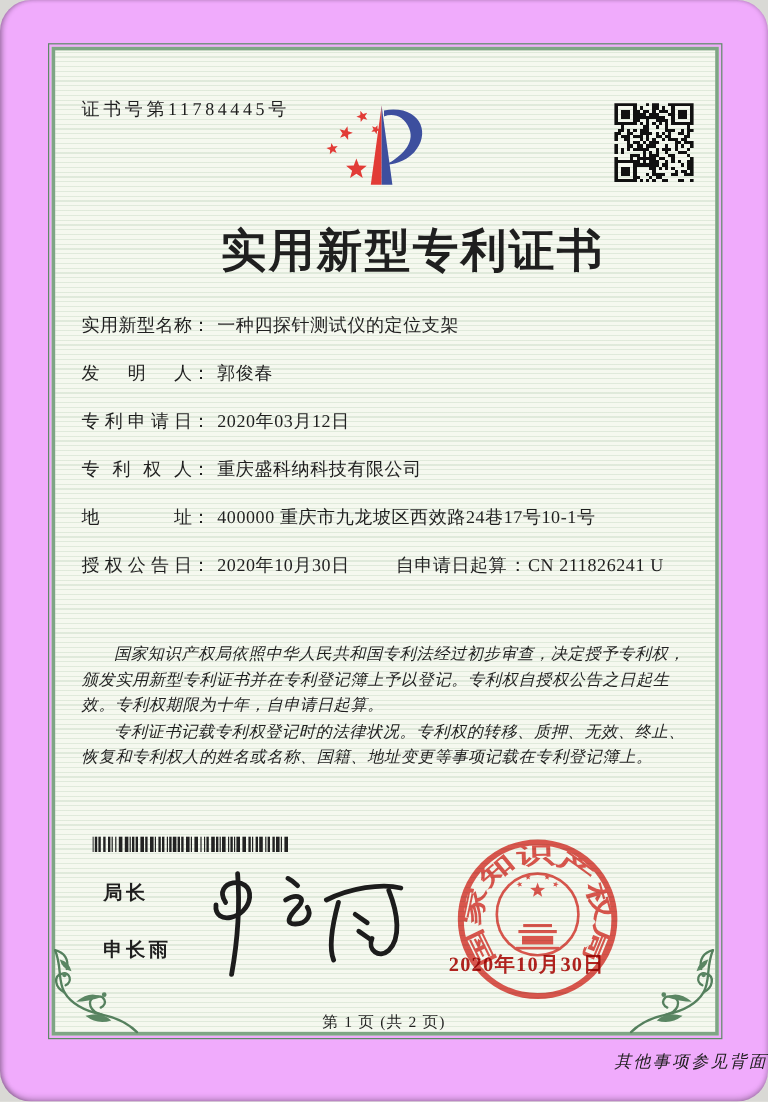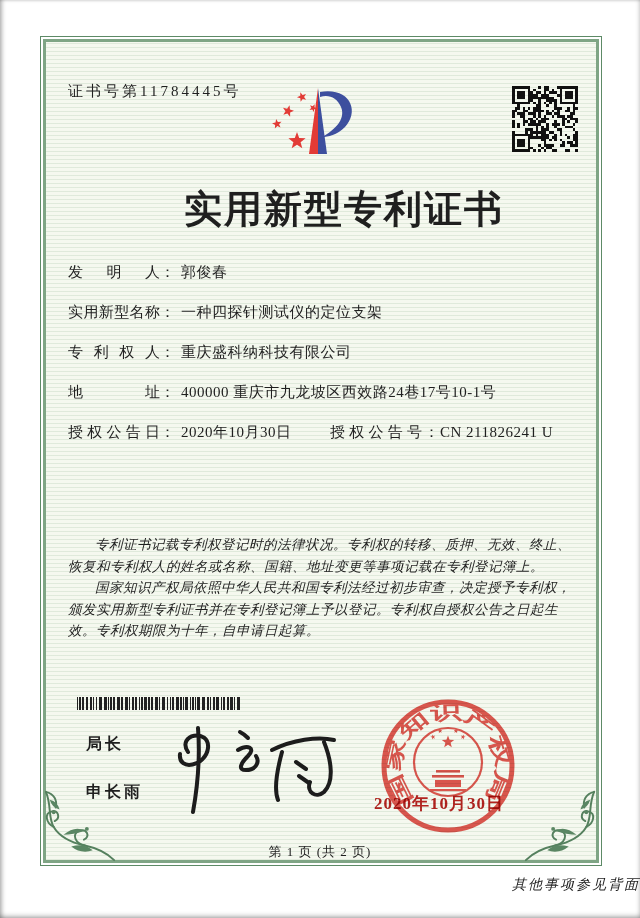--- a/index.html
+++ b/index.html
@@ -1,24 +1,25 @@
 <!DOCTYPE html>
 <html><head>
 <meta charset="utf-8">
 <style>
   html,body { margin:0; padding:0; background:#d9d9d5; }
   .page {
     position:relative; width:640px; height:918px; margin:0 auto;
-    background:#ffffff; overflow:hidden;
+    background:#f0abfc; overflow:hidden;
     box-shadow: inset 4px 0 4px -2px rgba(0,0,0,.30),
                 inset -3px 0 4px -2px rgba(0,0,0,.18),
                 inset 0 -5px 5px -3px rgba(0,0,0,.28),
                 inset 0 3px 3px -2px rgba(0,0,0,.10);
     font-family:"Liberation Serif","DejaVu Serif",serif;
     color:#1f1f1f;
+    border-radius:26px;
   }
   
   .frame { position:absolute; left:40px; top:36px; width:560px; height:828px;
            border:1px solid #5d8a66; }
   .frame-inner { position:absolute; inset:2px; border:3px solid #7fa585;
            background: repeating-linear-gradient(0deg, rgba(147,182,147,.22) 0 1px, rgba(0,0,0,0) 1px 4px), #f5f8ef; }
   .flourish { position:absolute; z-index:3; }
   #fl-left  { left:42px;  top:786px; }
   #fl-right { left:520px; top:786px; transform:scaleX(-1); }
 
@@ -441,40 +442,43 @@
       <rect x="16" y="24" width="1" height="1" fill="#111"></rect>
       <rect x="20" y="24" width="1" height="1" fill="#111"></rect>
       <rect x="21" y="24" width="1" height="1" fill="#111"></rect>
       <rect x="24" y="24" width="1" height="1" fill="#111"></rect>
     </svg>
 
   <div class="title">实用新型专利证书</div>
 
   <div class="fields">
     <div class="frow">
+      <span class="flabel">实用新型名称</span><span class="fcolon">：</span><span class="fvalue">一种四探针测试仪的定位支架</span>
+    </div>
+    <div class="frow">
       <span class="flabel">发明人</span><span class="fcolon">：</span><span class="fvalue">郭俊春</span>
     </div>
     <div class="frow">
-      <span class="flabel">实用新型名称</span><span class="fcolon">：</span><span class="fvalue">一种四探针测试仪的定位支架</span>
+      <span class="flabel">专利申请日</span><span class="fcolon">：</span><span class="fvalue">2020年03月12日</span>
     </div>
     <div class="frow">
       <span class="flabel">专利权人</span><span class="fcolon">：</span><span class="fvalue">重庆盛科纳科技有限公司</span>
     </div>
     <div class="frow">
       <span class="flabel">地址</span><span class="fcolon">：</span><span class="fvalue">400000 重庆市九龙坡区西效路24巷17号10-1号</span>
     </div>
     <div class="frow">
       <span class="flabel">授权公告日</span><span class="fcolon">：</span><span class="fvalue">2020年10月30日</span>
-      <span class="flabel2">授权公告号</span><span class="fcolon2">：</span><span class="fvalue2">CN 211826241 U</span>
+      <span class="flabel2">自申请日起算</span><span class="fcolon2">：</span><span class="fvalue2">CN 211826241 U</span>
     </div>
   </div>
 
   <div class="paras">
+    <p>国家知识产权局依照中华人民共和国专利法经过初步审查，决定授予专利权，颁发实用新型专利证书并在专利登记簿上予以登记。专利权自授权公告之日起生效。专利权期限为十年，自申请日起算。</p>
     <p>专利证书记载专利权登记时的法律状况。专利权的转移、质押、无效、终止、恢复和专利权人的姓名或名称、国籍、地址变更等事项记载在专利登记簿上。</p>
-    <p>国家知识产权局依照中华人民共和国专利法经过初步审查，决定授予专利权，颁发实用新型专利证书并在专利登记簿上予以登记。专利权自授权公告之日起生效。专利权期限为十年，自申请日起算。</p>
   </div>
 
   <svg class="barcode" id="barcode" width="166" height="13" viewBox="0 0 166 13">
       <rect x="0" y="0" width="1" height="13" fill="#222"></rect>
       <rect x="2" y="0" width="2" height="13" fill="#222"></rect>
       <rect x="5" y="0" width="2" height="13" fill="#222"></rect>
       <rect x="9" y="0" width="2" height="13" fill="#222"></rect>
       <rect x="13" y="0" width="2" height="13" fill="#222"></rect>
       <rect x="16" y="0" width="1" height="13" fill="#222"></rect>
       <rect x="19" y="0" width="1" height="13" fill="#222"></rect>

